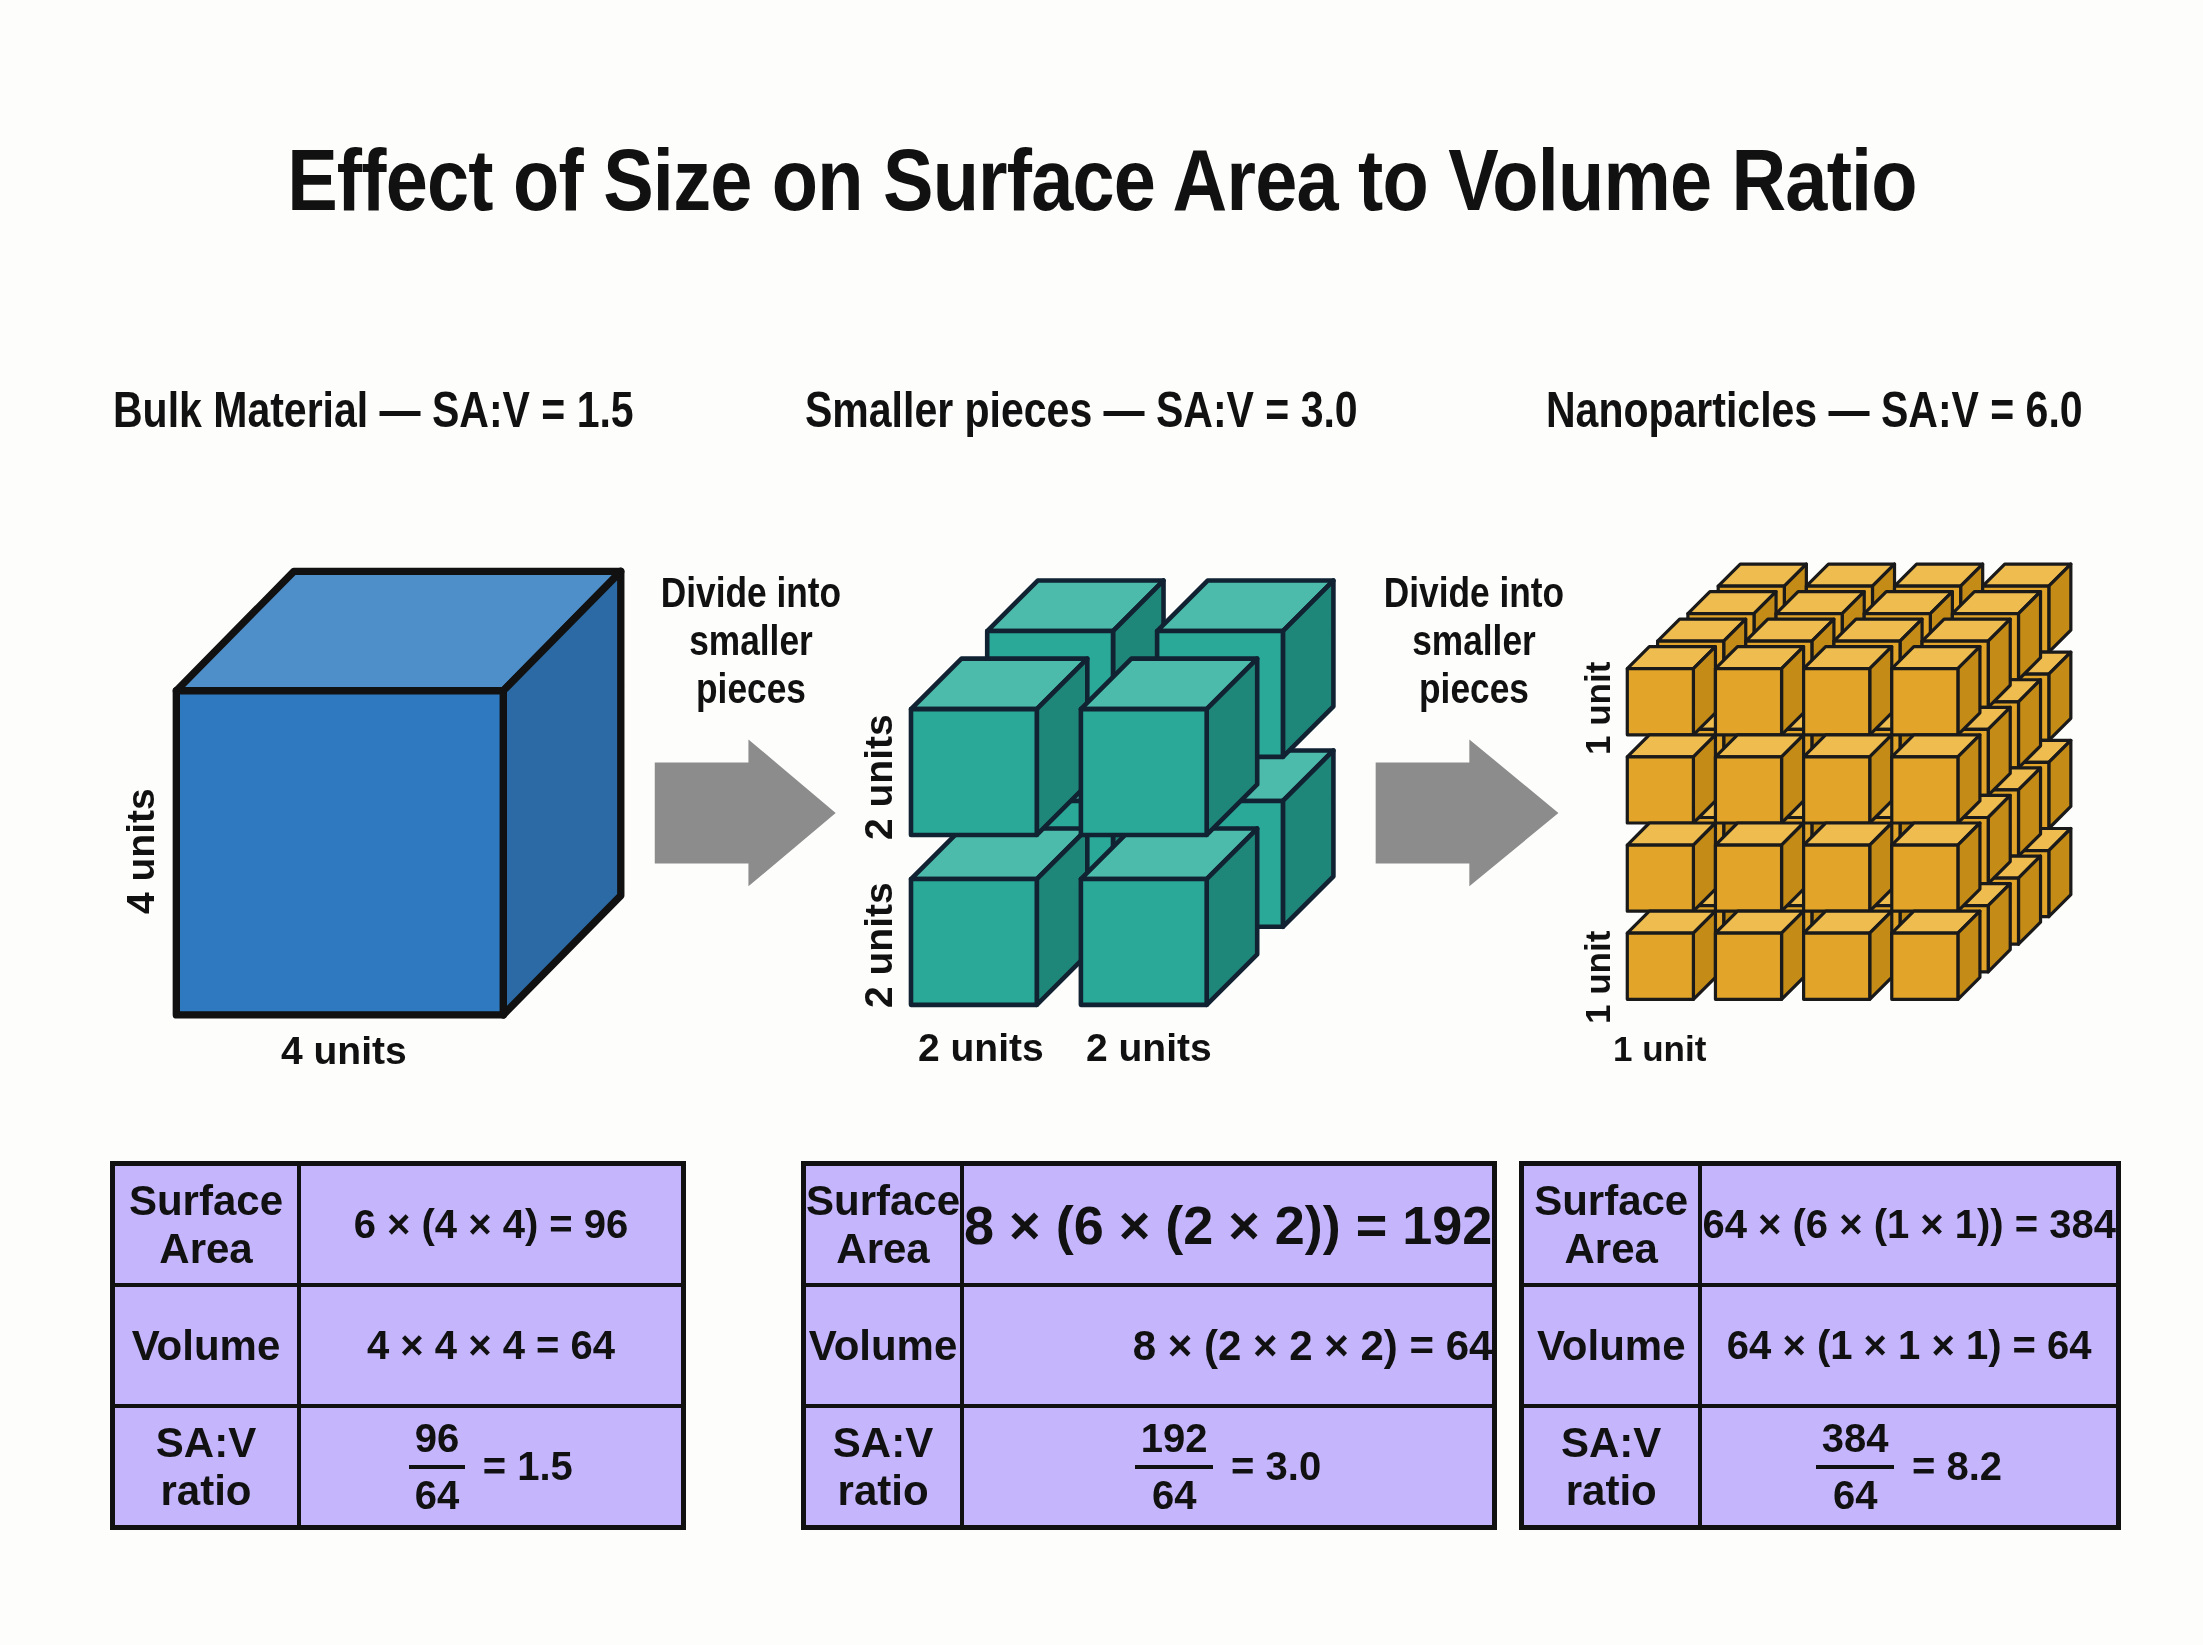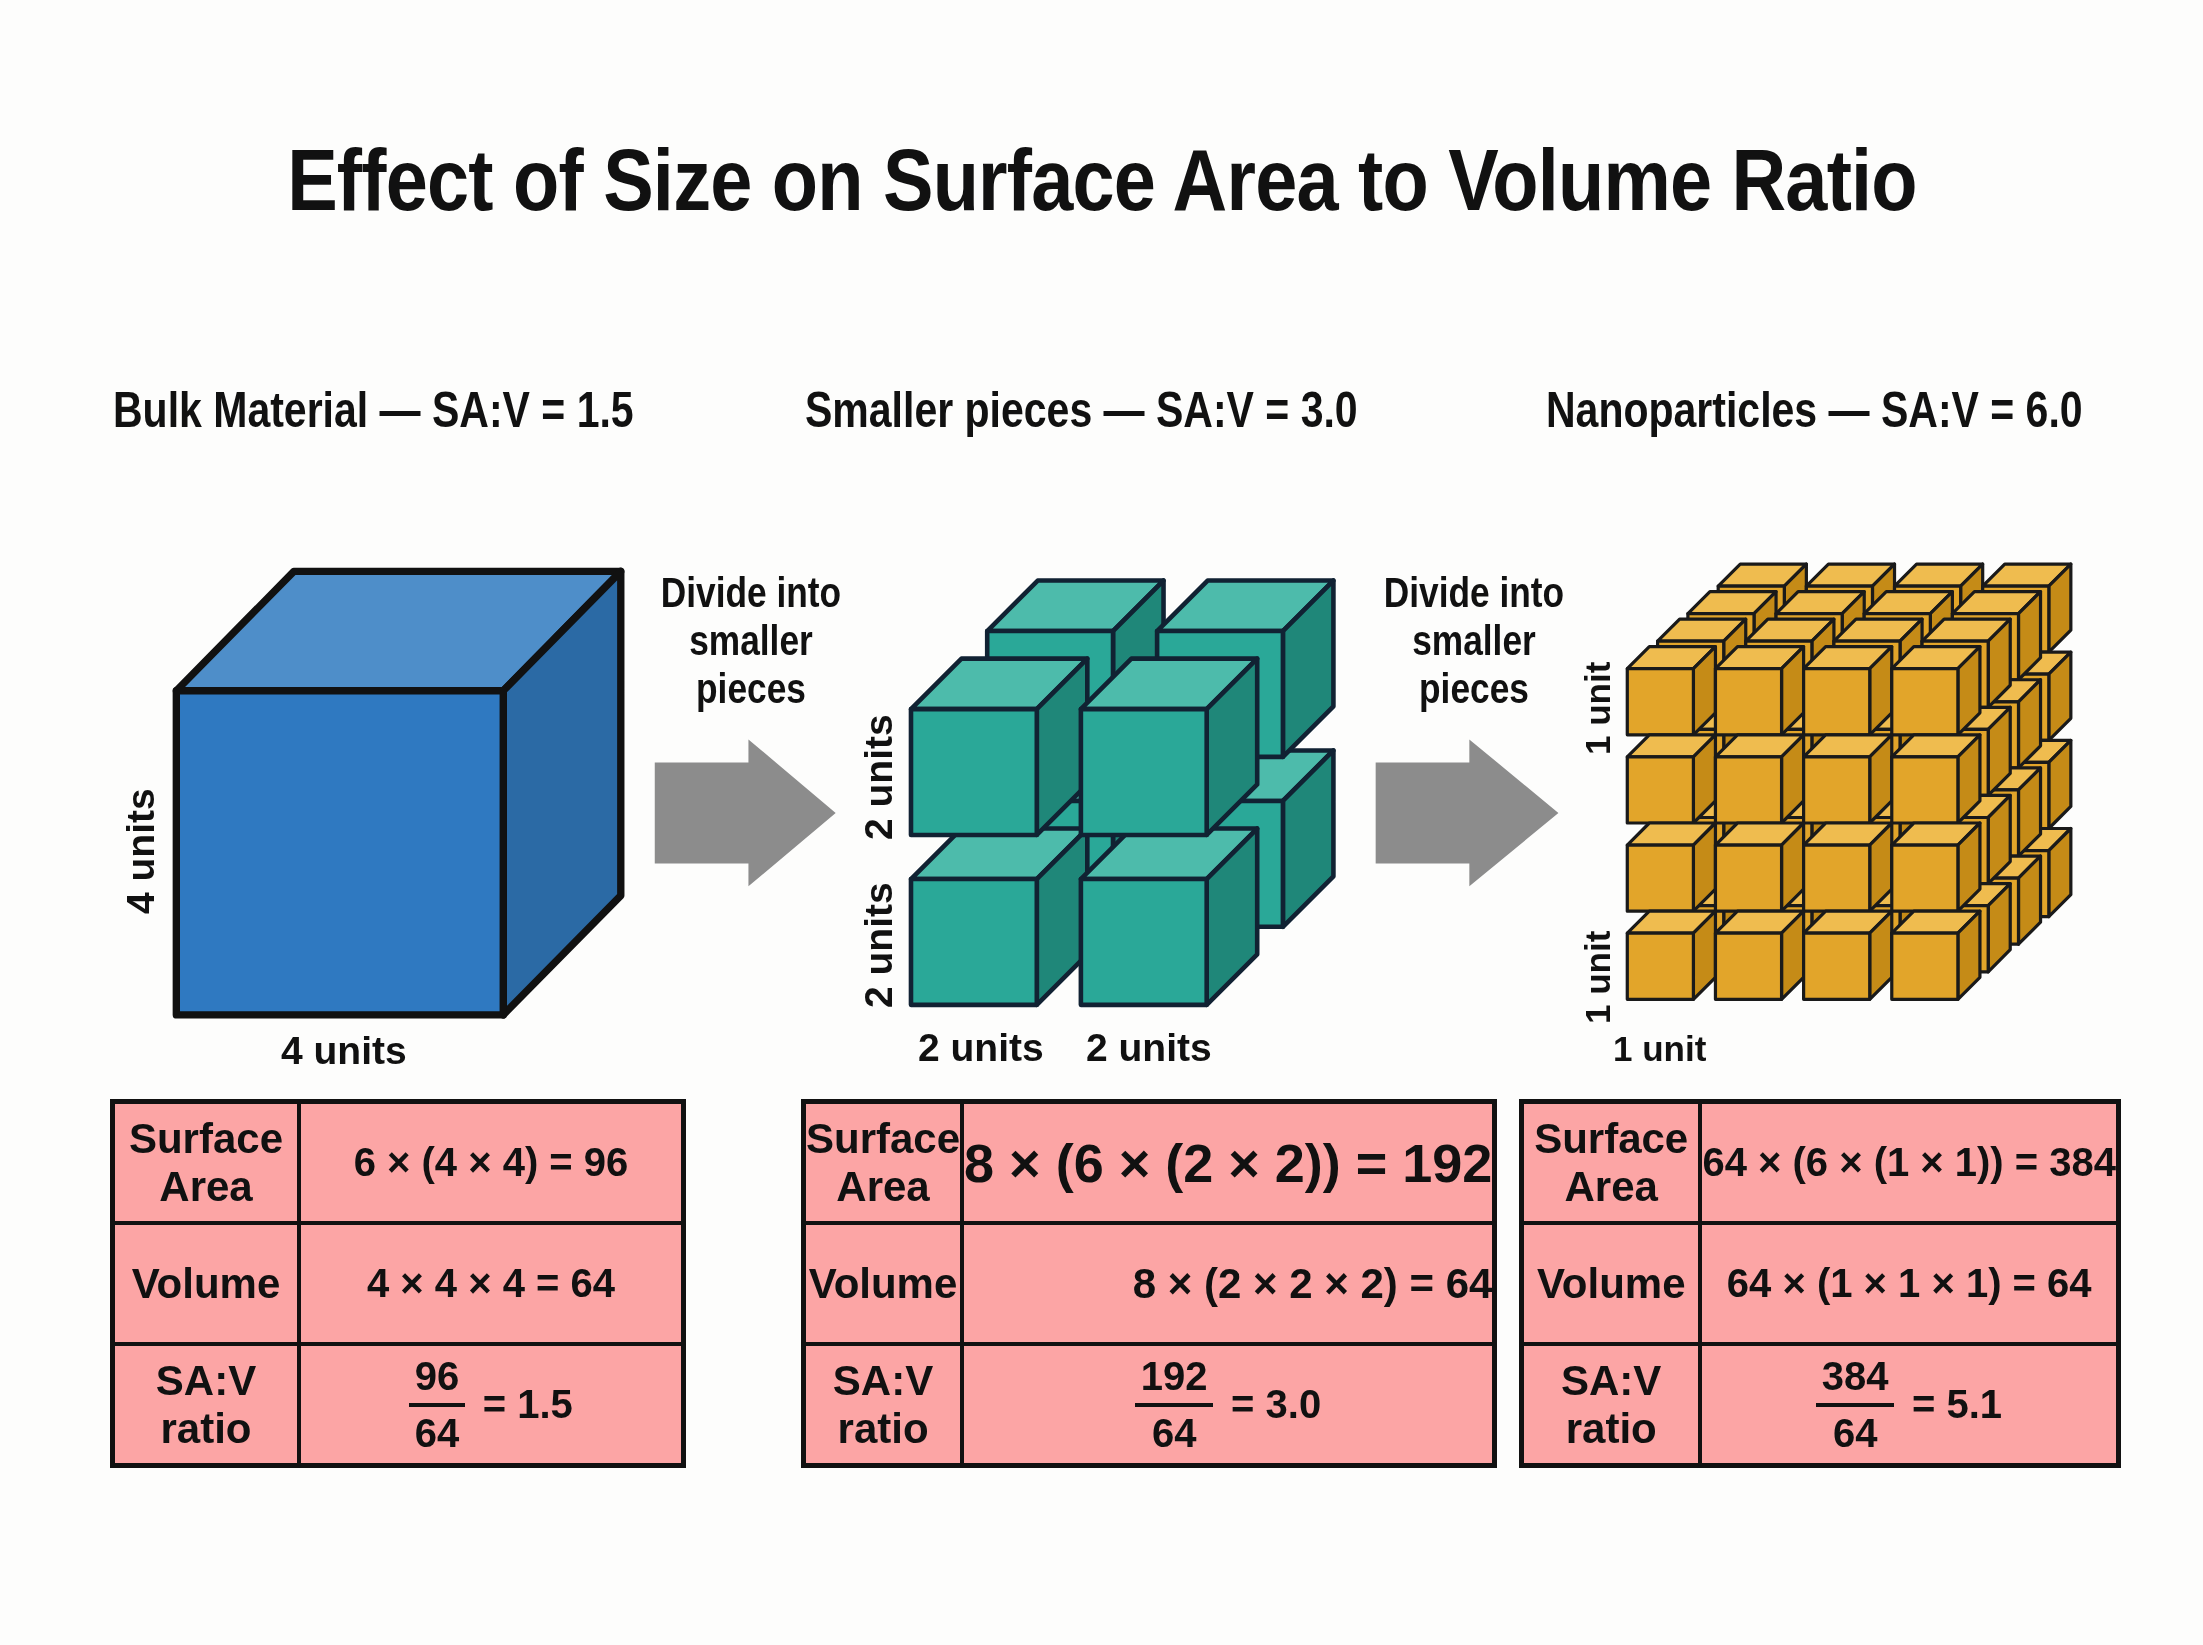--- a/index.html
+++ b/index.html
@@ -3,21 +3,21 @@
 <meta charset="utf-8">
 <style>
   html,body{margin:0;padding:0;background:#fdfdfc;}
   body{width:2204px;height:1646px;position:relative;overflow:hidden;font-family:"Liberation Sans",sans-serif;color:#111;}
   .title{position:absolute;left:0;top:129px;width:2204px;text-align:center;font-size:88px;font-weight:bold;letter-spacing:-0.9px;transform:scaleX(0.86);transform-origin:1102px 0;}
   .subtitle{position:absolute;top:381px;font-size:50px;font-weight:bold;white-space:nowrap;transform:scaleX(0.82);transform-origin:0 0;}
   .divide{position:absolute;top:569px;width:220px;text-align:center;font-size:42px;font-weight:bold;line-height:48px;transform:scaleX(0.84);}
   .lbl{position:absolute;font-size:39px;font-weight:bold;white-space:nowrap;transform-origin:0 0;}
   .vlbl{position:absolute;font-size:39px;font-weight:bold;white-space:nowrap;transform:rotate(-90deg);transform-origin:0 0;}
   svg.fig{position:absolute;left:0;top:0;}
-  table.calc{position:absolute;top:1099px;border-collapse:collapse;border:5.5px solid #111;background:#fca5a5;}
+  table.calc{position:absolute;top:1161px;border-collapse:collapse;border:5.5px solid #111;background:#c4b5fd;}
   table.calc td{border:4.6px solid #111;height:117px;text-align:center;vertical-align:middle;font-weight:bold;padding:0;}
   td.rl{font-size:42px;line-height:48px;}
   td.rv{font-size:40px;white-space:nowrap;}
   .frac{display:inline-block;vertical-align:middle;text-align:center;}
   .frac span{display:block;line-height:53px;}
   .frac .num{border-bottom:4.6px solid #111;padding:0 5.5px;}
   .eq{display:inline-block;vertical-align:middle;margin-left:18px;}
 </style>
 </head>
 <body>
@@ -329,18 +329,18 @@
     <td class="rl" style="width:180px;">Surface Area</td>
     <td class="rv" style="font-size:40px;">64 × (6 × (1 × 1)) = 384</td>
   </tr>
   <tr>
     <td class="rl">Volume</td>
     <td class="rv" style="font-size:40px;">64 × (1 × 1 × 1) = 64</td>
   </tr>
   <tr>
     <td class="rl">SA:V ratio</td>
     <td class="rv">
-      <span class="frac"><span class="num">384</span><span>64</span></span><span class="eq">= 5.1</span>
+      <span class="frac"><span class="num">384</span><span>64</span></span><span class="eq">= 8.2</span>
     </td>
   </tr>
 </tbody>
   </table>
 
 
 </body></html>

